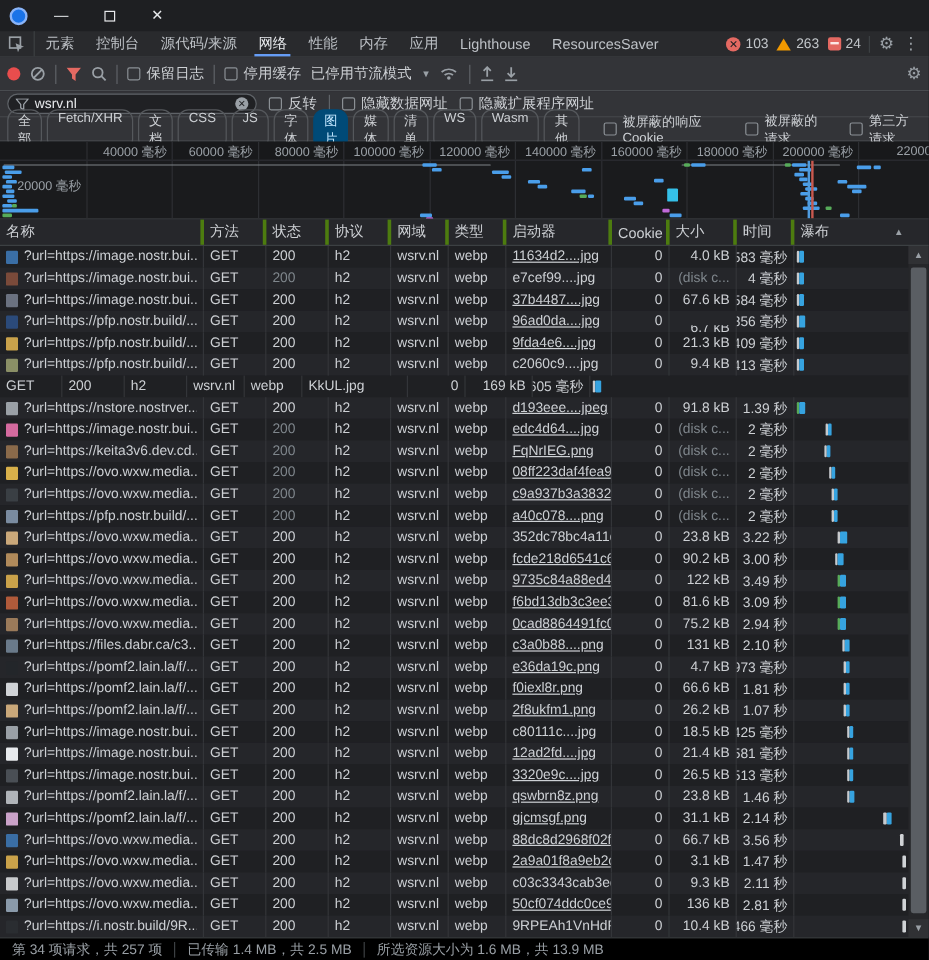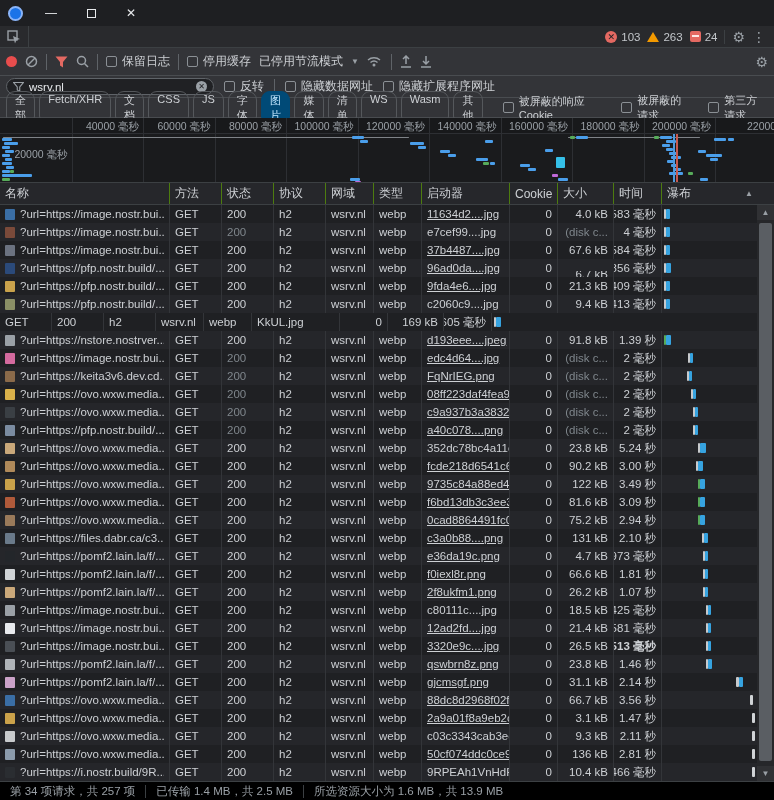--- a/index.html
+++ b/index.html
@@ -70,21 +70,21 @@
     border-bottom:1px solid #2d2f33; }
   .ov-tick-label { position:absolute; top:2px; font-size:10.5px; color:#9aa0a6; white-space:nowrap; }
   .ov-grid { position:absolute; top:0; bottom:0; width:1px; background:#2d2f33; }
   #ov-canvas { position:absolute; top:16px; left:0; right:0; bottom:0; }
   .ov-bar { position:absolute; border-radius:1px; }
   .ov-marker { position:absolute; top:0; bottom:0; width:1.5px; }
 
   
   #grid-header { position:absolute; top:183px; left:0; right:0; height:22px; background:#26272b;
     border-bottom:1px solid #3c4043; display:flex; font-size:12px; color:#cdd0d4; }
-  .hcell { display:flex; align-items:center; padding:0 5px; border-right:1px solid #4d7c0f;
+  .hcell { display:flex; align-items:center; padding:0 5px; border-right:3px solid #4d7c0f;
     overflow:hidden; white-space:nowrap; flex:none; }
   .hcell.last { border-right:none; position:relative; }
   .sort-arrow { position:absolute; right:4px; top:6px; font-size:8px; color:#9aa0a6; }
 
   #grid-body { position:absolute; top:205px; left:0; right:0; height:576px; overflow:hidden; }
   .nrow { display:flex; height:18px; font-size:11.5px; align-items:stretch; }
   .nrow:nth-child(odd) { background:#1f2023; }
   .nrow:nth-child(even) { background:#25262a; }
   .cell { display:flex; align-items:center; padding:0 5px; border-right:1px solid #333539;
     overflow:hidden; white-space:nowrap; flex:none; }
@@ -126,20 +126,31 @@
     </div>
   </div>
 
   <div id="tabbar">
     <div class="inspect-wrap">
       <svg width="14" height="14" viewBox="0 0 14 14">
         <rect x="1" y="1" width="9" height="9" fill="none" stroke="#9aa0a6" stroke-width="1.4"></rect>
         <path d="M6 6 L13 9 L9.5 10 L8 13.5 Z" fill="#9aa0a6"></path>
       </svg>
     </div>
+    <div id="tabs-container" style="display: flex;">
+        <div class="tab">元素</div>
+        <div class="tab">控制台</div>
+        <div class="tab">源代码/来源</div>
+        <div class="tab active">网络</div>
+        <div class="tab">性能</div>
+        <div class="tab">内存</div>
+        <div class="tab">应用</div>
+        <div class="tab">Lighthouse</div>
+        <div class="tab">ResourcesSaver</div>
+      </div>
     <div id="tabbar-right">
       <span class="badge">
         <span class="err-ic">✕</span>
         <span>103</span>
       </span>
       <span class="badge">
         <span class="warn-ic"></span>
         <span>263</span>
       </span>
       <span class="badge">
@@ -635,21 +646,21 @@
         <div class="cell" style="width: 52px;">GET</div>
         <div class="cell" style="width: 52px;">200</div>
         <div class="cell" style="width: 52px;">h2</div>
         <div class="cell" style="width: 48px;">wsrv.nl</div>
         <div class="cell" style="width: 48px;">webp</div>
         <div class="cell" style="width: 88px;">
           <div>352dc78bc4a11c</div>
         </div>
         <div class="cell num" style="width: 48px;">0</div>
         <div class="cell num" style="width: 56px;">23.8 kB</div>
-        <div class="cell num" style="width: 48px;">5.24 秒</div>
+        <div class="cell num" style="width: 48px;">3.22 秒</div>
         <div class="cell wf" style="width: 95px;">
           <div class="wf-seg" style="left: 36px; width: 2px; height: 10px; background: rgb(199, 202, 205);"></div>
           <div class="wf-seg" style="left: 38px; width: 6px; height: 10px; background: rgb(54, 163, 224);"></div>
         </div>
       </div>
       <div class="nrow">
         <div class="cell" style="width: 170px;">
           <div class="thumb" style="background: rgb(176, 138, 90);"></div>
           <div class="name-text">?url=https://ovo.wxw.media...</div>
         </div>
@@ -866,21 +877,21 @@
         <div class="cell" style="width: 52px;">GET</div>
         <div class="cell" style="width: 52px;">200</div>
         <div class="cell" style="width: 52px;">h2</div>
         <div class="cell" style="width: 48px;">wsrv.nl</div>
         <div class="cell" style="width: 48px;">webp</div>
         <div class="cell" style="width: 88px;">
           <div class="init-link">3320e9c....jpg</div>
         </div>
         <div class="cell num" style="width: 48px;">0</div>
         <div class="cell num" style="width: 56px;">26.5 kB</div>
-        <div class="cell num" style="width: 48px; font-weight: bold;">513 毫秒</div>
+        <div class="cell num" style="width: 48px;">513 毫秒</div>
         <div class="cell wf" style="width: 95px;">
           <div class="wf-seg" style="left: 44px; width: 2px; height: 10px; background: rgb(199, 202, 205);"></div>
           <div class="wf-seg" style="left: 46px; width: 3px; height: 10px; background: rgb(54, 163, 224);"></div>
         </div>
       </div>
       <div class="nrow">
         <div class="cell" style="width: 170px;">
           <div class="thumb" style="background: rgb(176, 180, 185);"></div>
           <div class="name-text">?url=https://pomf2.lain.la/f/...</div>
         </div>

